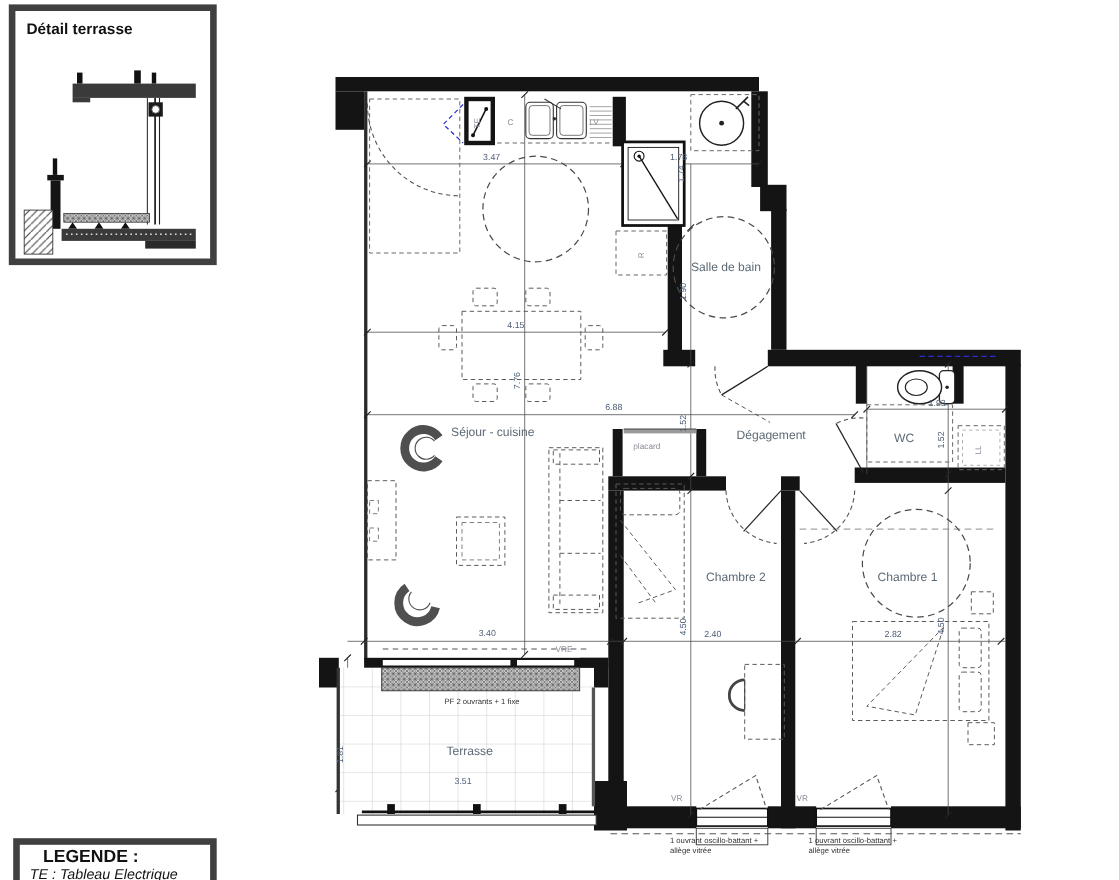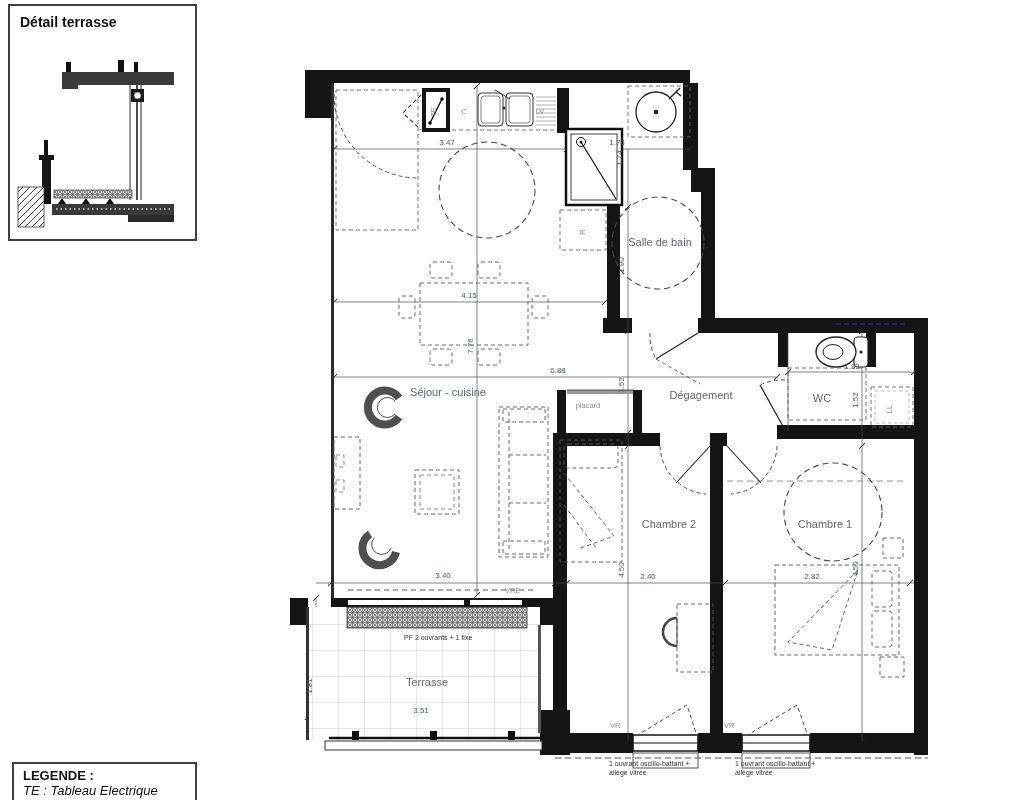--- a/index.html
+++ b/index.html
@@ -1,24 +1,24 @@
 <!DOCTYPE html>
 <html><head>
 <meta charset="utf-8">
 <style>
   html,body{margin:0;padding:0;}
   body{
     width:1017px;height:800px;position:relative;overflow:hidden;
     background:#ffffff;font-family:"Liberation Sans",sans-serif;
   }
-  .panel{position:absolute;background:#fff;border:2px solid #404040;box-sizing:border-box;}
+  .panel{position:absolute;background:#fff;border:6px solid #404040;box-sizing:border-box;}
   #detail-panel{left:8px;top:4px;width:189px;height:237px;}
   #detail-panel .panel-title{font-size:14px;font-weight:bold;color:#111;margin:8px 0 0 10px;}
   #legend-panel{left:12px;top:762px;width:185px;height:70px;padding:4px 0 0 9px;}
-  #legend-panel .legend-title{font-size:13px;font-weight:bold;color:#111;line-height:15px;}
+  #legend-panel .legend-title{font-size:16px;font-weight:bold;color:#111;line-height:15px;margin-left:12px;}
   #legend-panel .legend-item{font-size:13px;color:#111;line-height:16px;font-style:italic;}
   #plan-svg{position:absolute;left:0;top:0;}
   text{font-family:"Liberation Sans",sans-serif;}
   .room-label{fill:#5d6a76;font-size:11px;}
   .dim{fill:#4d5e76;font-size:8px;}
   .tiny-label{fill:#8a9098;font-size:7.5px;}
   .note{fill:#333;font-size:7px;}
 </style>
 </head>
 <body>

